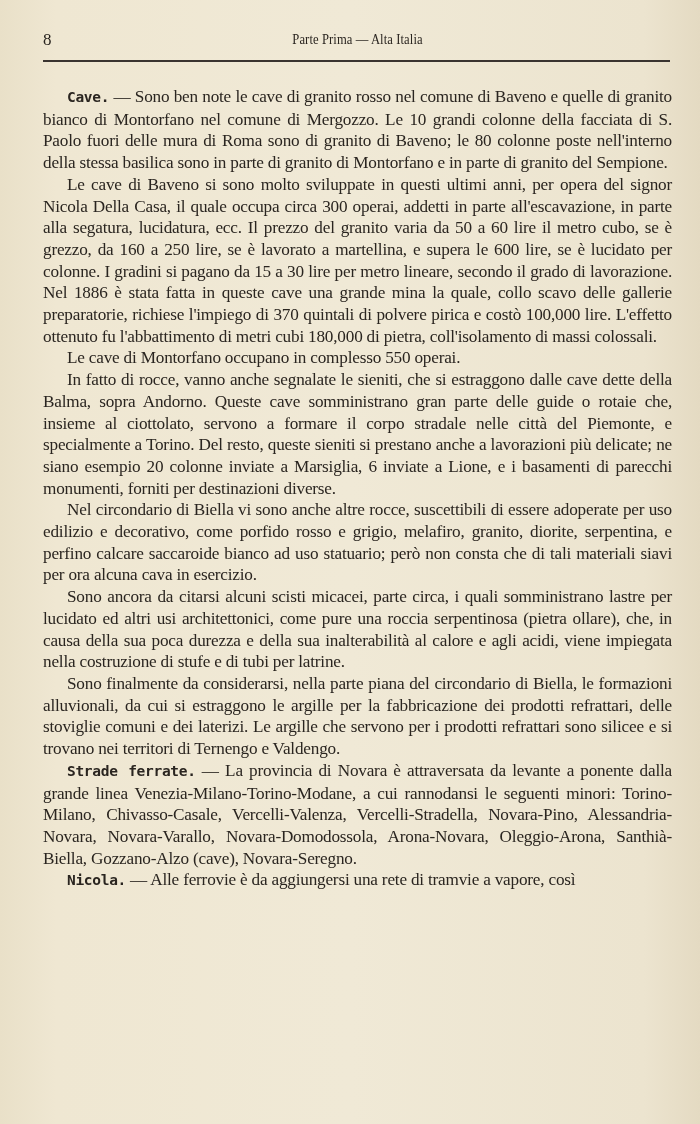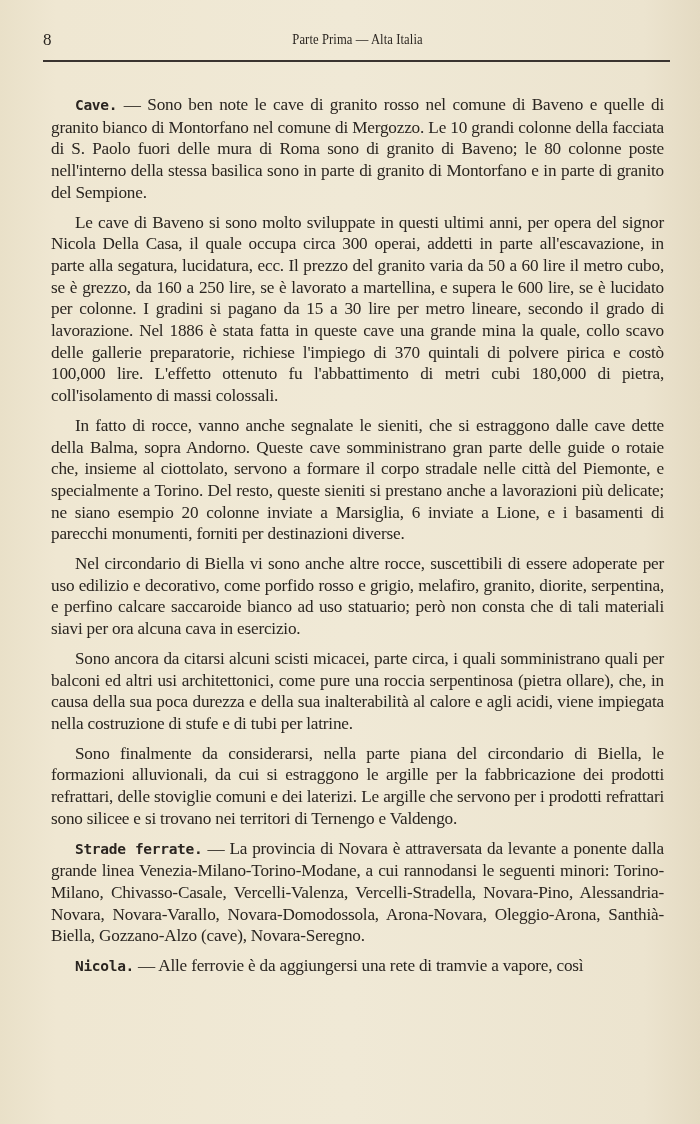--- a/index.html
+++ b/index.html
@@ -15,35 +15,36 @@
     font-size:14px;
   }
   .page-num { position:absolute; left:0; top:0; font-size:17px; }
   .running-title { position:absolute; left:0; right:0; top:2px; text-align:center; font-size:14px; letter-spacing:0.1px; transform:scaleX(0.9); }
   .rule { position:absolute; left:43px; top:60px; width:627px; height:2px; background:#3a3430; }
   .body {
     position:absolute; left:43px; top:86px; width:629px;
     font-size:17.2px; line-height:21.7px; text-align:justify;
     letter-spacing:-0.2px;
   }
-  .body p { margin:8px; text-indent:24px; }
+  .body p { margin:0; text-indent:24px; }
   .b { font-weight:bold; font-family:"DejaVu Sans Mono","Liberation Mono",monospace; font-size:14.5px; letter-spacing:-0.3px; }
   .i { }
 </style>
 </head>
 <body>
 
 <div class="header">
   <span class="page-num">8</span>
   <div class="running-title">Parte Prima — Alta Italia</div>
 </div>
 <div class="rule"></div>
 
 <div class="body" id="body">
     <p><span class="b">Cave.</span><span> — Sono ben note le cave di granito rosso nel comune di Baveno e quelle di granito bianco di Montorfano nel comune di Mergozzo. Le 10 grandi colonne della facciata di S. Paolo fuori delle mura di Roma sono di granito di Baveno; le 80 colonne poste nell'interno della stessa basilica sono in parte di granito di Montorfano e in parte di granito del Sempione.</span></p>
     <p><span>Le cave di Baveno si sono molto sviluppate in questi ultimi anni, per opera del signor </span><span class="i">Nicola Della Casa</span><span>, il quale occupa circa 300 operai, addetti in parte all'escavazione, in parte alla segatura, lucidatura, ecc. Il prezzo del granito varia da 50 a 60 lire il metro cubo, se è grezzo, da 160 a 250 lire, se è lavorato a martellina, e supera le 600 lire, se è lucidato per colonne. I gradini si pagano da 15 a 30 lire per metro lineare, secondo il grado di lavorazione. Nel 1886 è stata fatta in queste cave una grande mina la quale, collo scavo delle gallerie preparatorie, richiese l'impiego di 370 quintali di polvere pirica e costò 100,000 lire. L'effetto ottenuto fu l'abbattimento di metri cubi 180,000 di pietra, coll'isolamento di massi colossali.</span></p>
+    <p><span>Le cave di Montorfano occupano in complesso 550 operai.</span></p>
     <p><span>In fatto di rocce, vanno anche segnalate le sieniti, che si estraggono dalle cave dette della Balma, sopra Andorno. Queste cave somministrano gran parte delle guide o rotaie che, insieme al ciottolato, servono a formare il corpo stradale nelle città del Piemonte, e specialmente a Torino. Del resto, queste sieniti si prestano anche a lavorazioni più delicate; ne siano esempio 20 colonne inviate a Marsiglia, 6 inviate a Lione, e i basamenti di parecchi monumenti, forniti per destinazioni diverse.</span></p>
     <p><span>Nel circondario di Biella vi sono anche altre rocce, suscettibili di essere adoperate per uso edilizio e decorativo, come porfido rosso e grigio, melafiro, granito, diorite, serpentina, e perfino calcare saccaroide bianco ad uso statuario; però non consta che di tali materiali siavi per ora alcuna cava in esercizio.</span></p>
-    <p><span>Sono ancora da citarsi alcuni scisti micacei, parte </span><span class="i">circa</span><span>, i quali somministrano quali per balconi ed altri usi architettonici, come pure una roccia serpentinosa (pietra ollare), che, in causa della sua poca durezza e della sua inalterabilità al calore e agli acidi, viene impiegata nella costruzione di stufe e di tubi per latrine.</span></p>
+    <p><span>Sono ancora da citarsi alcuni scisti micacei, parte </span><span class="i">circa</span><span>, i quali somministrano lastre per lucidato ed altri usi architettonici, come pure una roccia serpentinosa (pietra ollare), che, in causa della sua poca durezza e della sua inalterabilità al calore e agli acidi, viene impiegata nella costruzione di stufe e di tubi per latrine.</span></p>
     <p><span>Sono finalmente da considerarsi, nella parte piana del circondario di Biella, le formazioni alluvionali, da cui si estraggono le argille per la fabbricazione dei prodotti refrattari, delle stoviglie comuni e dei laterizi. Le argille che servono per i prodotti refrattari sono silicee e si trovano nei territori di Ternengo e Valdengo.</span></p>
     <p><span class="b">Strade ferrate.</span><span> — La provincia di Novara è attraversata da levante a ponente dalla grande linea Venezia-Milano-Torino-Modane, a cui rannodansi le seguenti minori: Torino-Milano, Chivasso-Casale, Vercelli-Valenza, Vercelli-Stradella, Novara-Pino, Alessandria-Novara, Novara-Varallo, Novara-Domodossola, Arona-Novara, Oleggio-Arona, Santhià-Biella, Gozzano-Alzo (cave), Novara-Seregno.</span></p>
     <p><span class="b">Nicola.</span><span> — Alle ferrovie è da aggiungersi una rete di tramvie a vapore, così</span></p>
   </div>
 
 </body></html>

